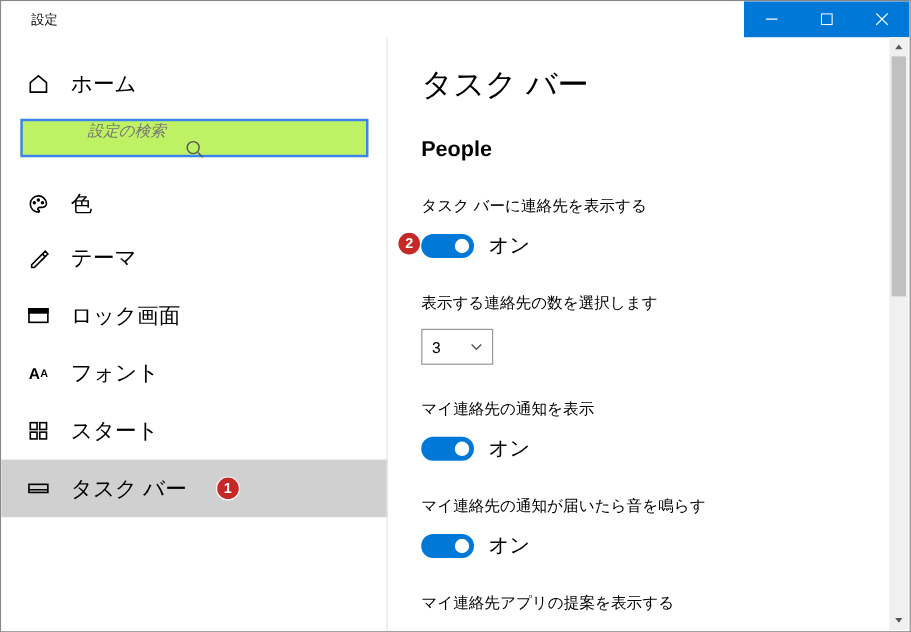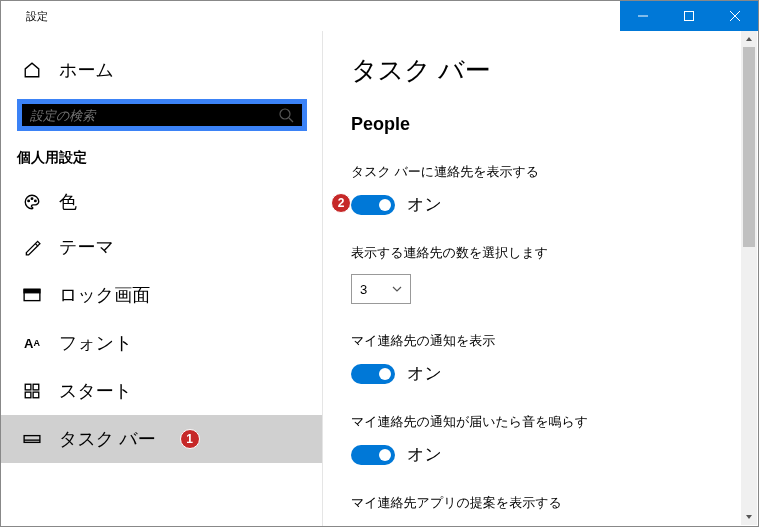--- a/index.html
+++ b/index.html
@@ -16,21 +16,21 @@
   
   .sidebar { width: 322px; background: #fff; display: flex; flex-direction: column; padding-top: 18px; position: relative; }
   .sidebar::after { content: ""; position: absolute; right: 0; top: 0; bottom: 0; width: 1px; background: #e5e5e5; }
   
   .nav-row { display: flex; align-items: center; height: 42px; padding-left: 22px; gap: 18px; cursor: default; }
   .nav-row .icon { width: 18px; height: 18px; display: flex; align-items: center; justify-content: center; color: #000; flex-shrink: 0; }
   .nav-row .label { font-size: 18px; color: #000; }
   .nav-row.active { background: #d0d0d0; }
   
   .search-wrap { margin: 8px 16px 18px 16px; }
-  .search-box { width: 100%; height: 32px; border: 5px solid #3b82f6; display: flex; align-items: center; padding: 0 8px; background: #000000; }
+  .search-box { width: 100%; height: 32px; border: 2px solid #3b82f6; display: flex; align-items: center; padding: 0 8px; background: #bef264; flex-direction: column; }
   .search-box input { flex: 1; border: none; outline: none; font-size: 13px; font-style: italic; color: #666; background: transparent; }
   .search-box .sicon { width: 16px; height: 16px; color: #555; }
   
   .section-header { font-size: 14px; font-weight: bold; padding: 0 16px 14px 16px; color: #000; }
   
   .content { flex: 1; padding: 22px 28px; overflow: hidden; position: relative; }
   .page-title { font-size: 26px; font-weight: 400; margin-bottom: 26px; }
   .sub-title { font-size: 18px; font-weight: 600; margin-bottom: 22px; }
   
   .setting { margin-bottom: 22px; margin-top: 28px; }
@@ -94,21 +94,20 @@
         <input placeholder="設定の検索" style="">
         <span class="sicon">
           <svg viewBox="0 0 16 16" fill="none" stroke="currentColor" stroke-width="1.2">
               <circle cx="7" cy="7" r="5"></circle>
               <line x1="11" y1="11" x2="15" y2="15"></line>
             </svg>
         </span>
       </div>
     </div>
 
-    <div class="section-header">個人用設定</div>
 
     <div class="nav-row">
       <span class="icon">
         <svg viewBox="0 0 16 16" fill="none" stroke="currentColor" stroke-width="1.2">
             <path d="M8 2a6 6 0 1 0 0 12c1 0 1-1 0-1.5s-.5-2 1-2h2a3 3 0 0 0 3-3A6 6 0 0 0 8 2z"></path>
             <circle cx="5" cy="7" r=".7" fill="currentColor"></circle>
             <circle cx="8" cy="5" r=".7" fill="currentColor"></circle>
             <circle cx="11" cy="7" r=".7" fill="currentColor"></circle>
           </svg>
       </span>

